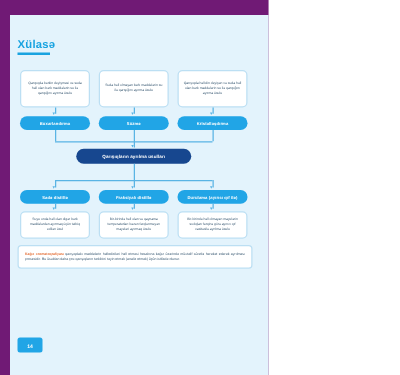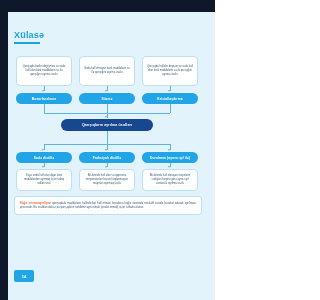--- a/index.html
+++ b/index.html
@@ -5,21 +5,21 @@
   * { box-sizing: border-box; margin: 0; padding: 0; }
   html, body {
     width: 215px; height: 300px;
     background: #ffffff;
     font-family: "Liberation Sans", sans-serif;
     overflow: hidden;
   }
   #page {
     position: relative;
     width: 215px; height: 300px;
-    background: #0f172a;
+    background: #701a75;
   }
   
   .panel {
     position: absolute;
     left: 8px; top: 12px;
     width: 207px; height: 288px;
     background: #e3f3fc;
   }
   .title {
     position: absolute;

